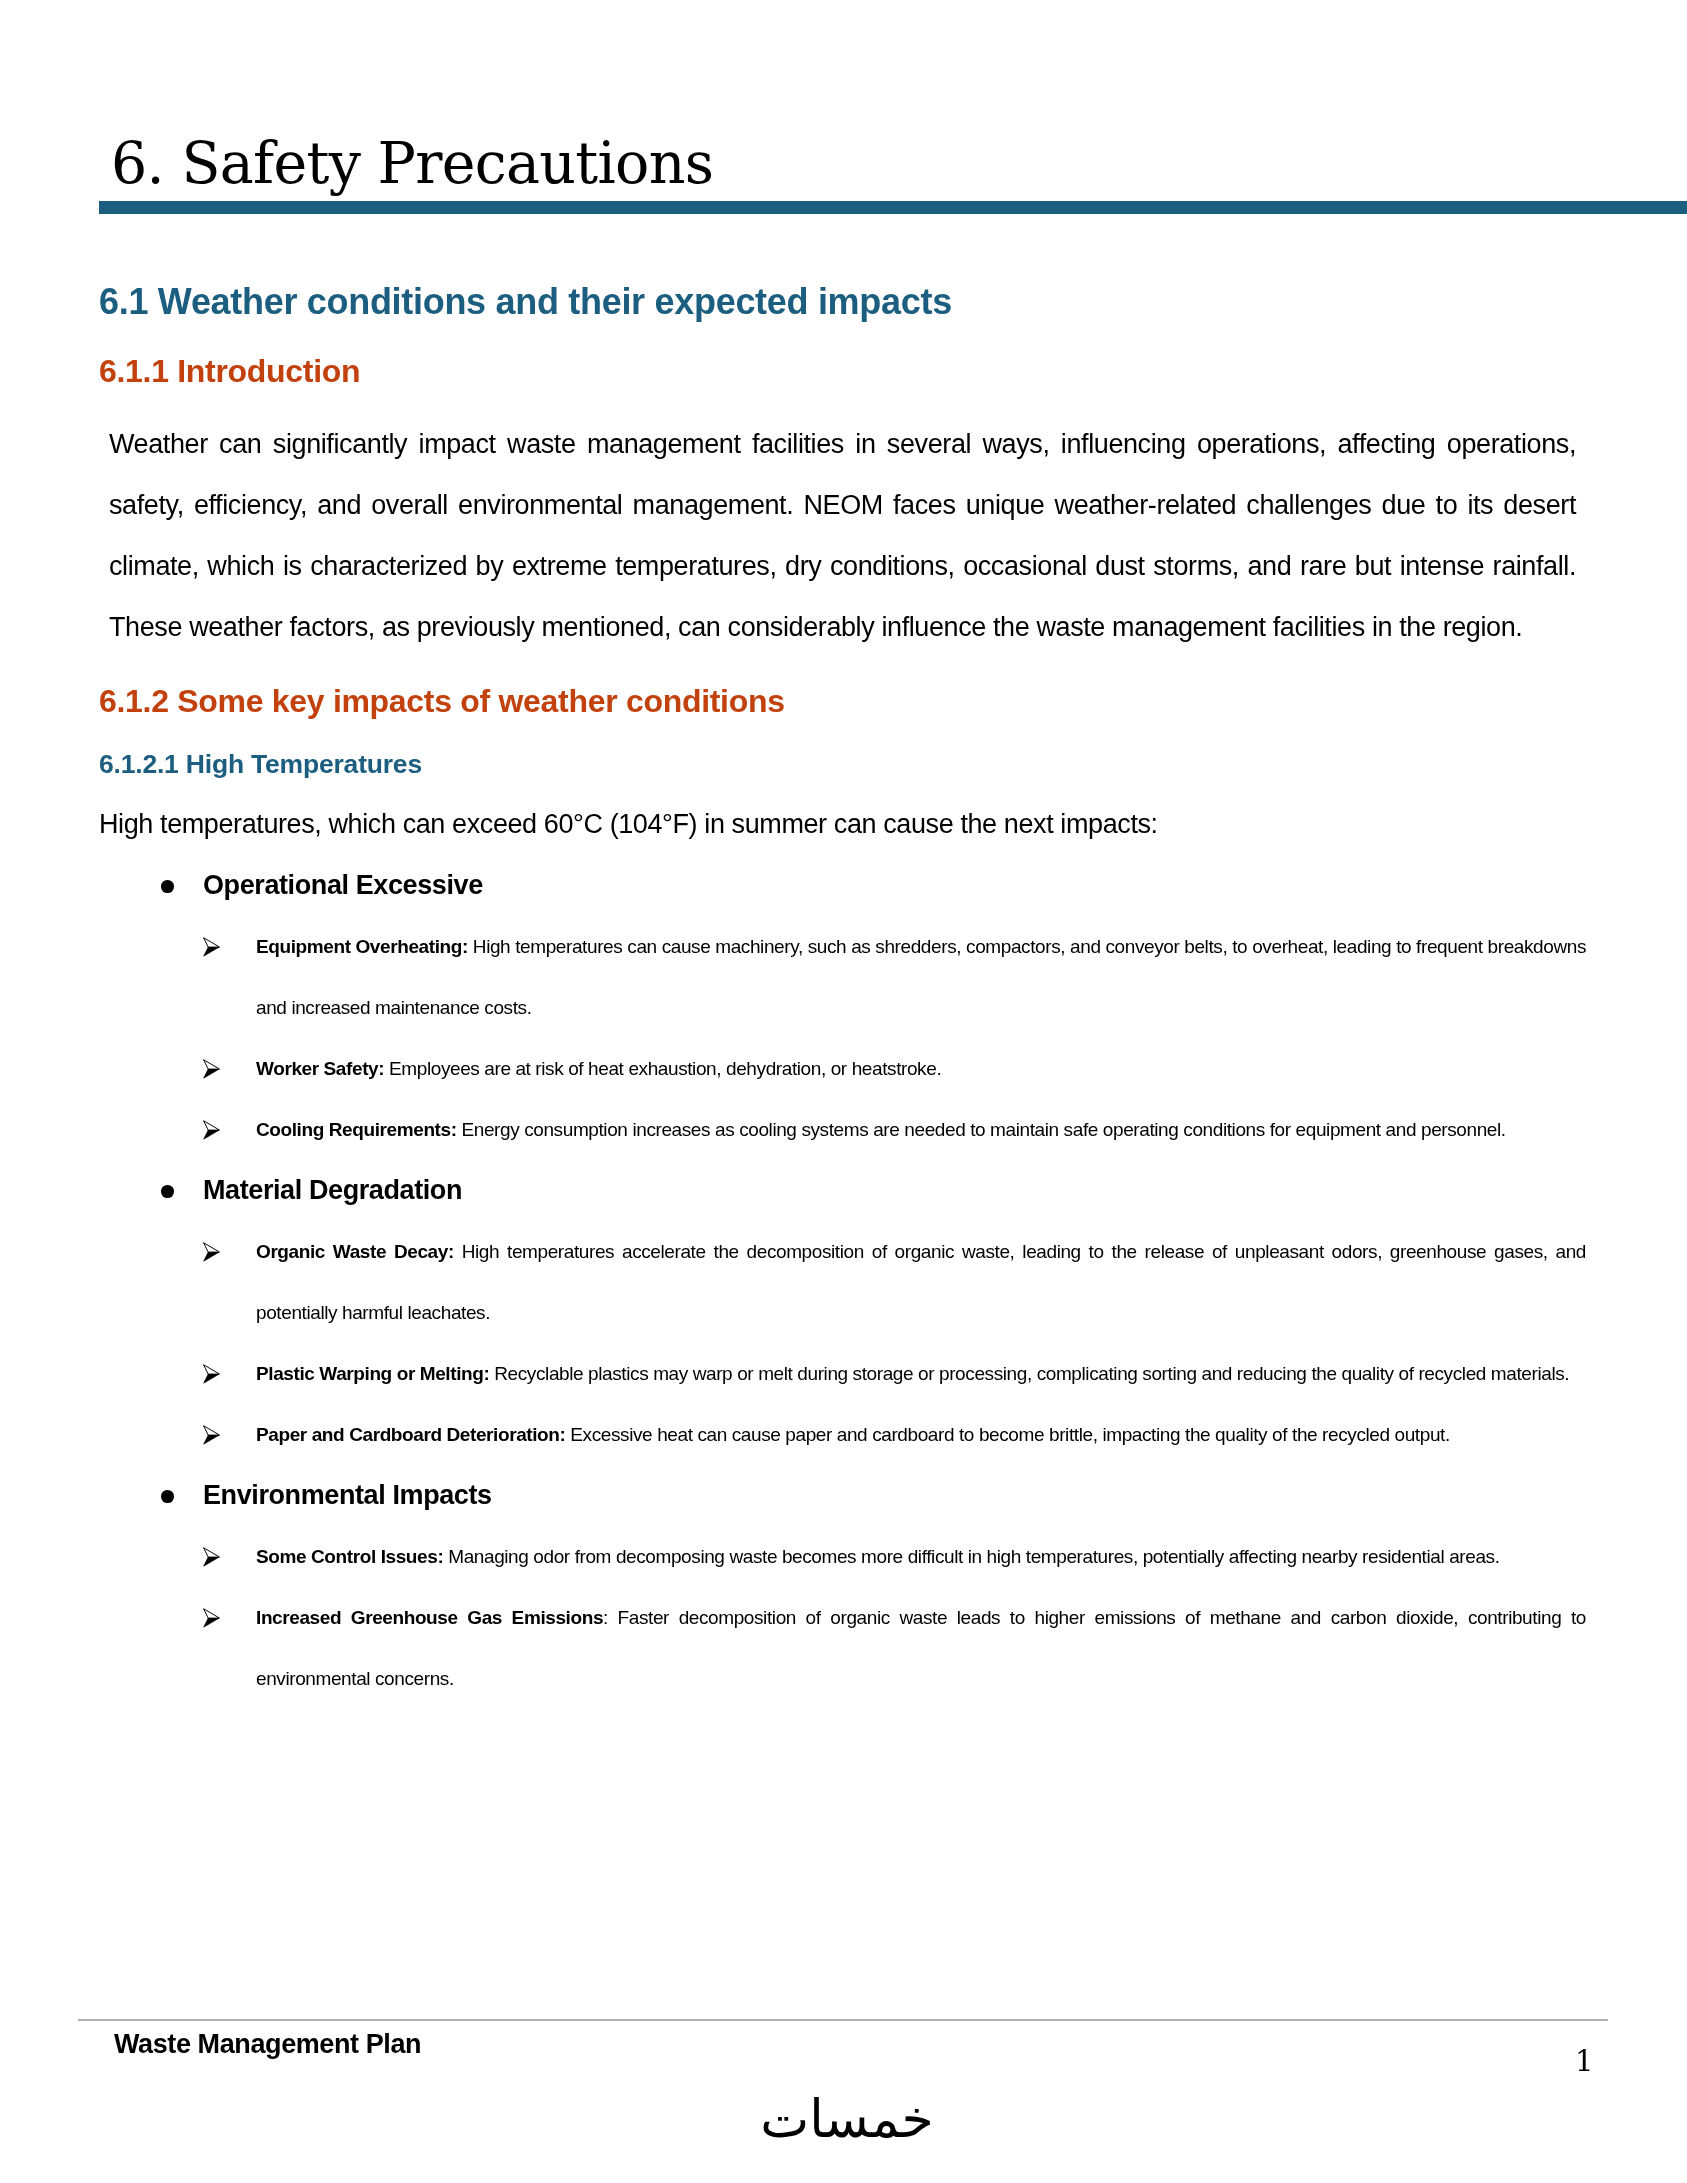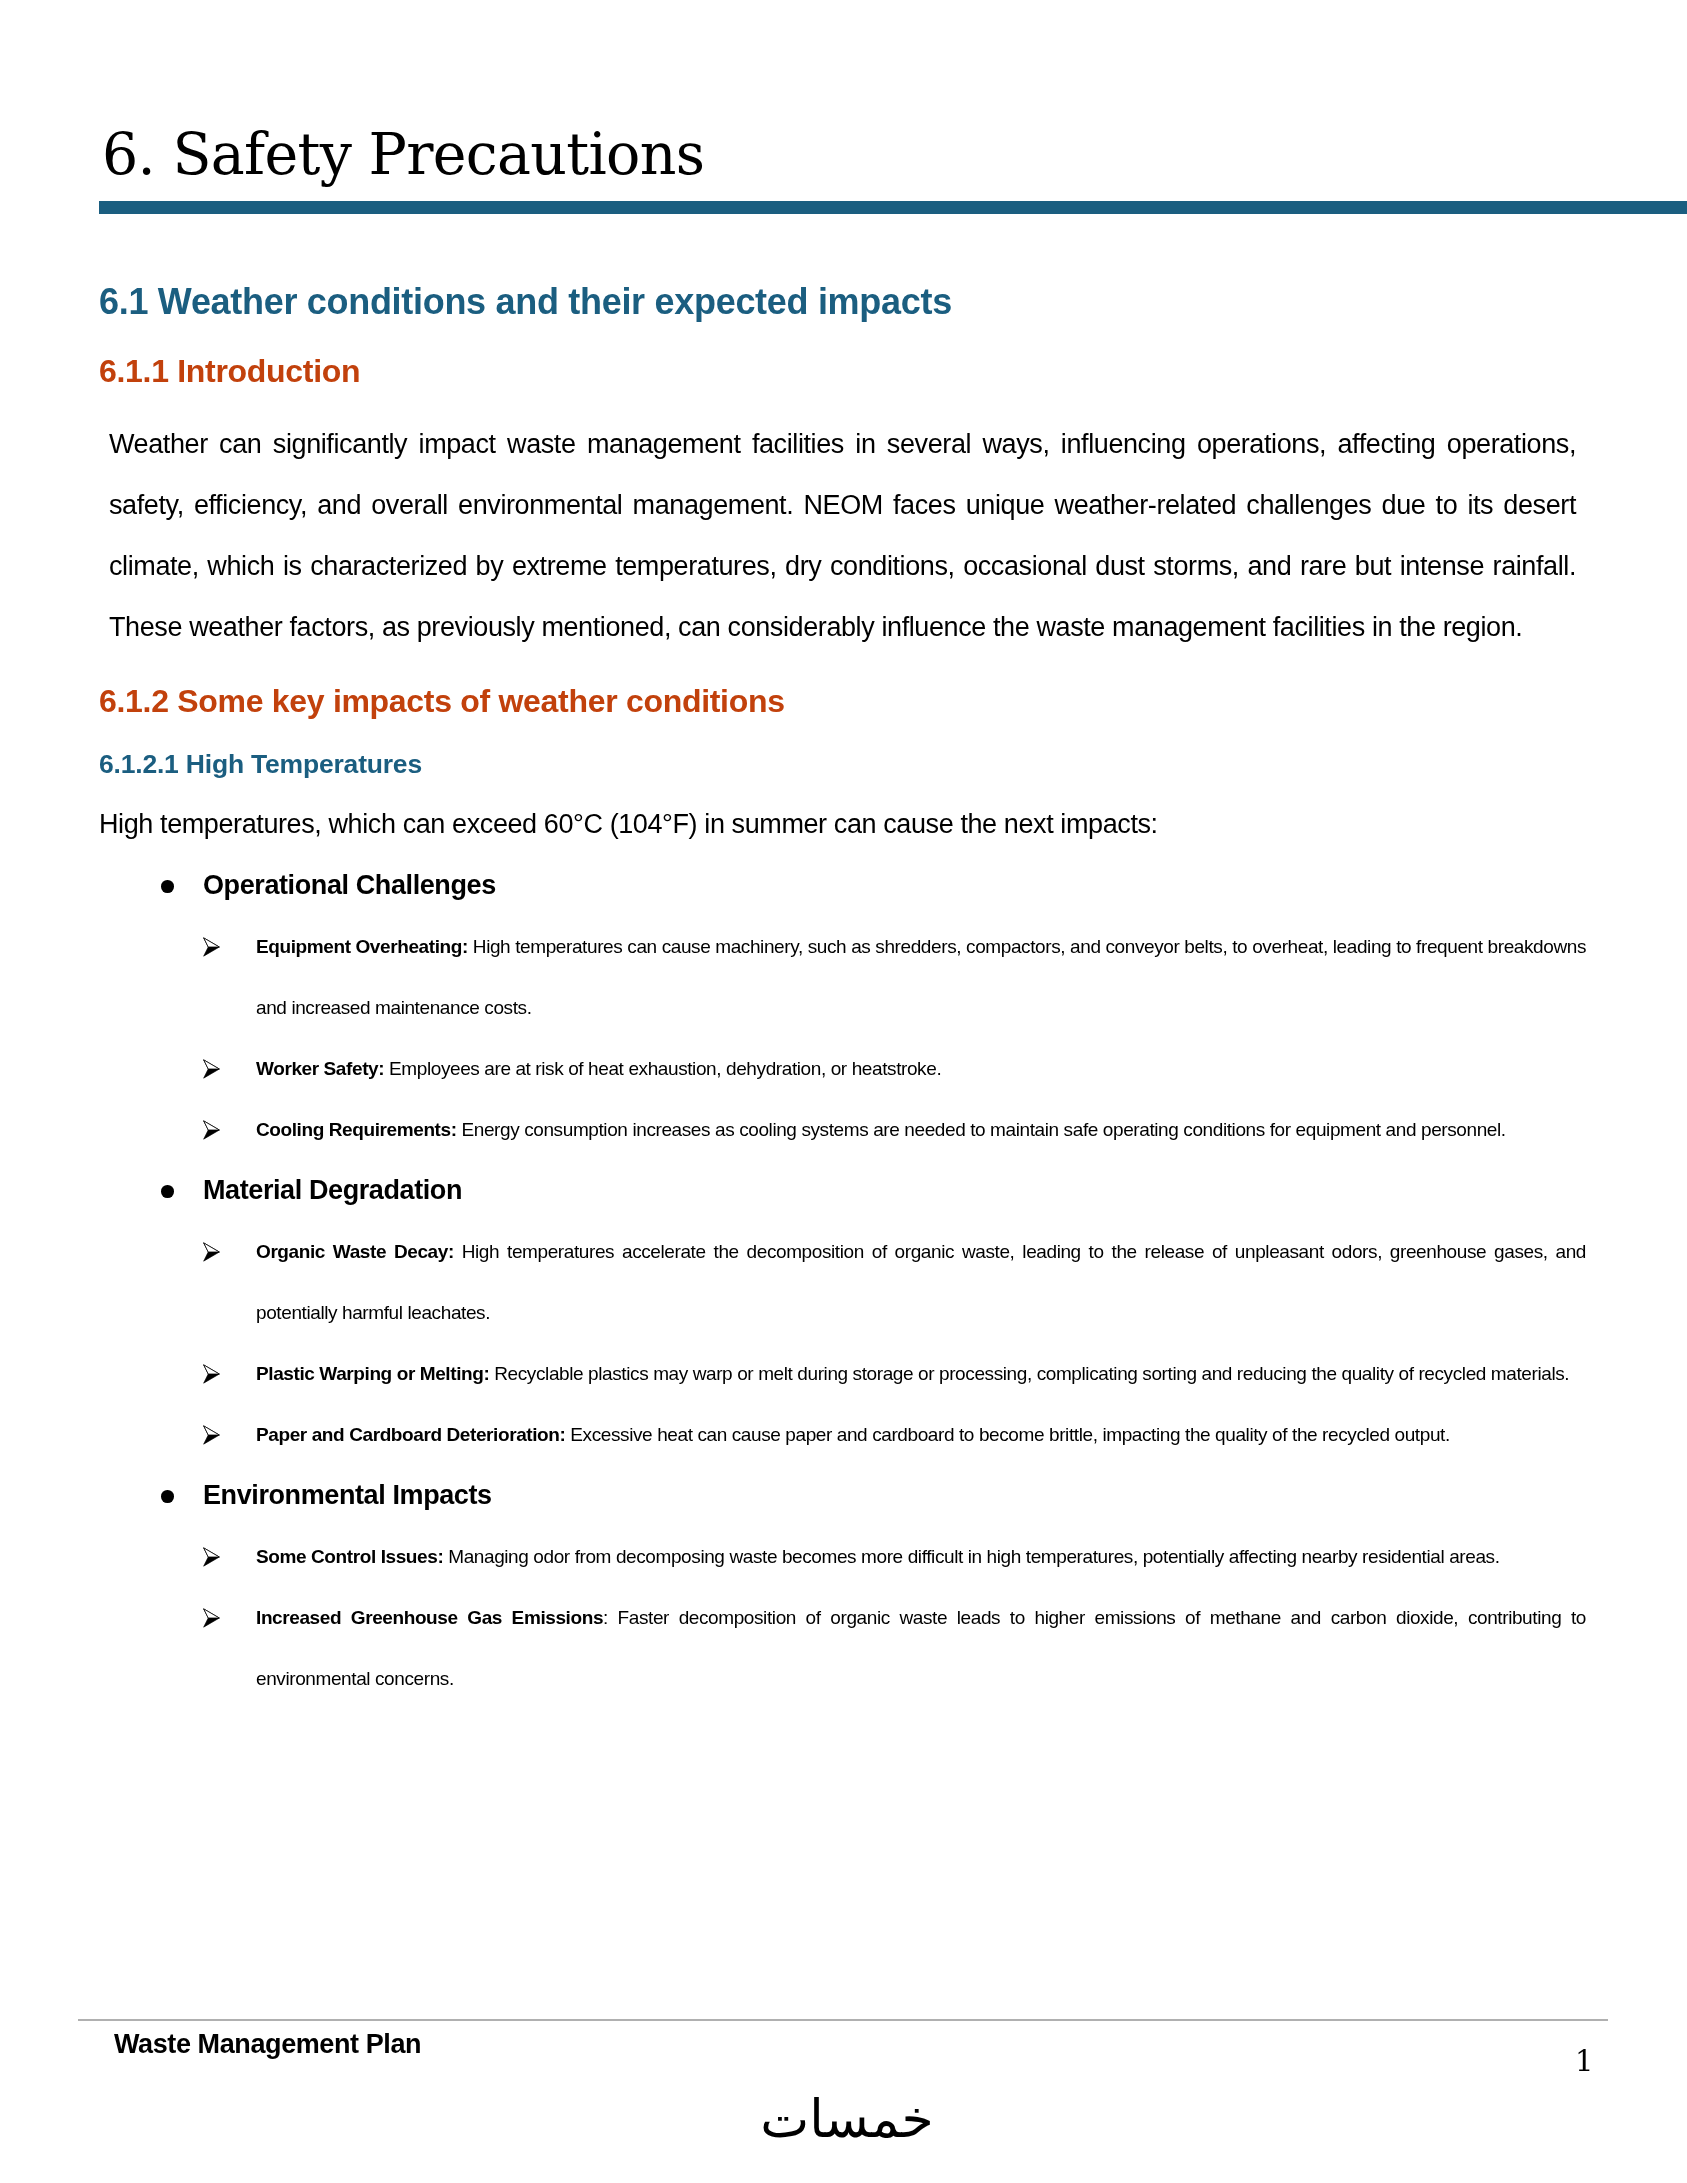--- a/index.html
+++ b/index.html
@@ -20,21 +20,21 @@
       left: 0; top: 0;
       width: 1687px;
       height: 2183px;
       background: #ffffff;
     }
     
     .chapter-title {
       position: absolute;
       left: 99px;
       top: 118px;
-      margin: 3px;
+      margin: 12px;
       font-family: "DejaVu Serif", "Liberation Serif", serif;
       font-weight: normal;
       font-size: 57px;
       line-height: 66px;
       letter-spacing: -0.7px;
       color: #000000;
       white-space: nowrap;
     }
     .title-rule {
       position: absolute;
@@ -198,21 +198,21 @@
     <p class="para">Weather can significantly impact waste management facilities in several ways, influencing operations, affecting operations, safety, efficiency, and overall environmental management. NEOM faces unique weather-related challenges due to its desert climate, which is characterized by extreme temperatures, dry conditions, occasional dust storms, and rare but intense rainfall. These weather factors, as previously mentioned, can considerably influence the waste management facilities in the region.</p>
 
     <h3 class="h3">6.1.2 Some key impacts of weather conditions</h3>
     <h4 class="h4">6.1.2.1 High Temperatures</h4>
     <p class="para-left">High temperatures, which can exceed 60°C (104°F) in summer can cause the next impacts:</p>
 
     <ul class="lvl1">
 
       <li class="lvl1-item">
         <span class="bullet-dot"></span>
-        <span class="lvl1-label">Operational Challenges</span>
+        <span class="lvl1-label">Operational Excessive</span>
         <ul class="lvl2">
           <li class="lvl2-item">
             <span class="arrow">
                 <svg width="17" height="20" viewBox="0 0 26 30">
                   <path d="M1 1 L25 15 L1 29 L8 15 Z" fill="#000" stroke="#000" stroke-width="1"></path>
                   <path d="M1 1 L25 15 L8 15 Z" fill="#fff" stroke="#000" stroke-width="1.2"></path>
                 </svg>
               </span>
             <b>Equipment Overheating:</b><span> High temperatures can cause machinery, such as shredders, compactors, and conveyor belts, to overheat, leading to frequent breakdowns and increased maintenance costs.</span>
           </li>

